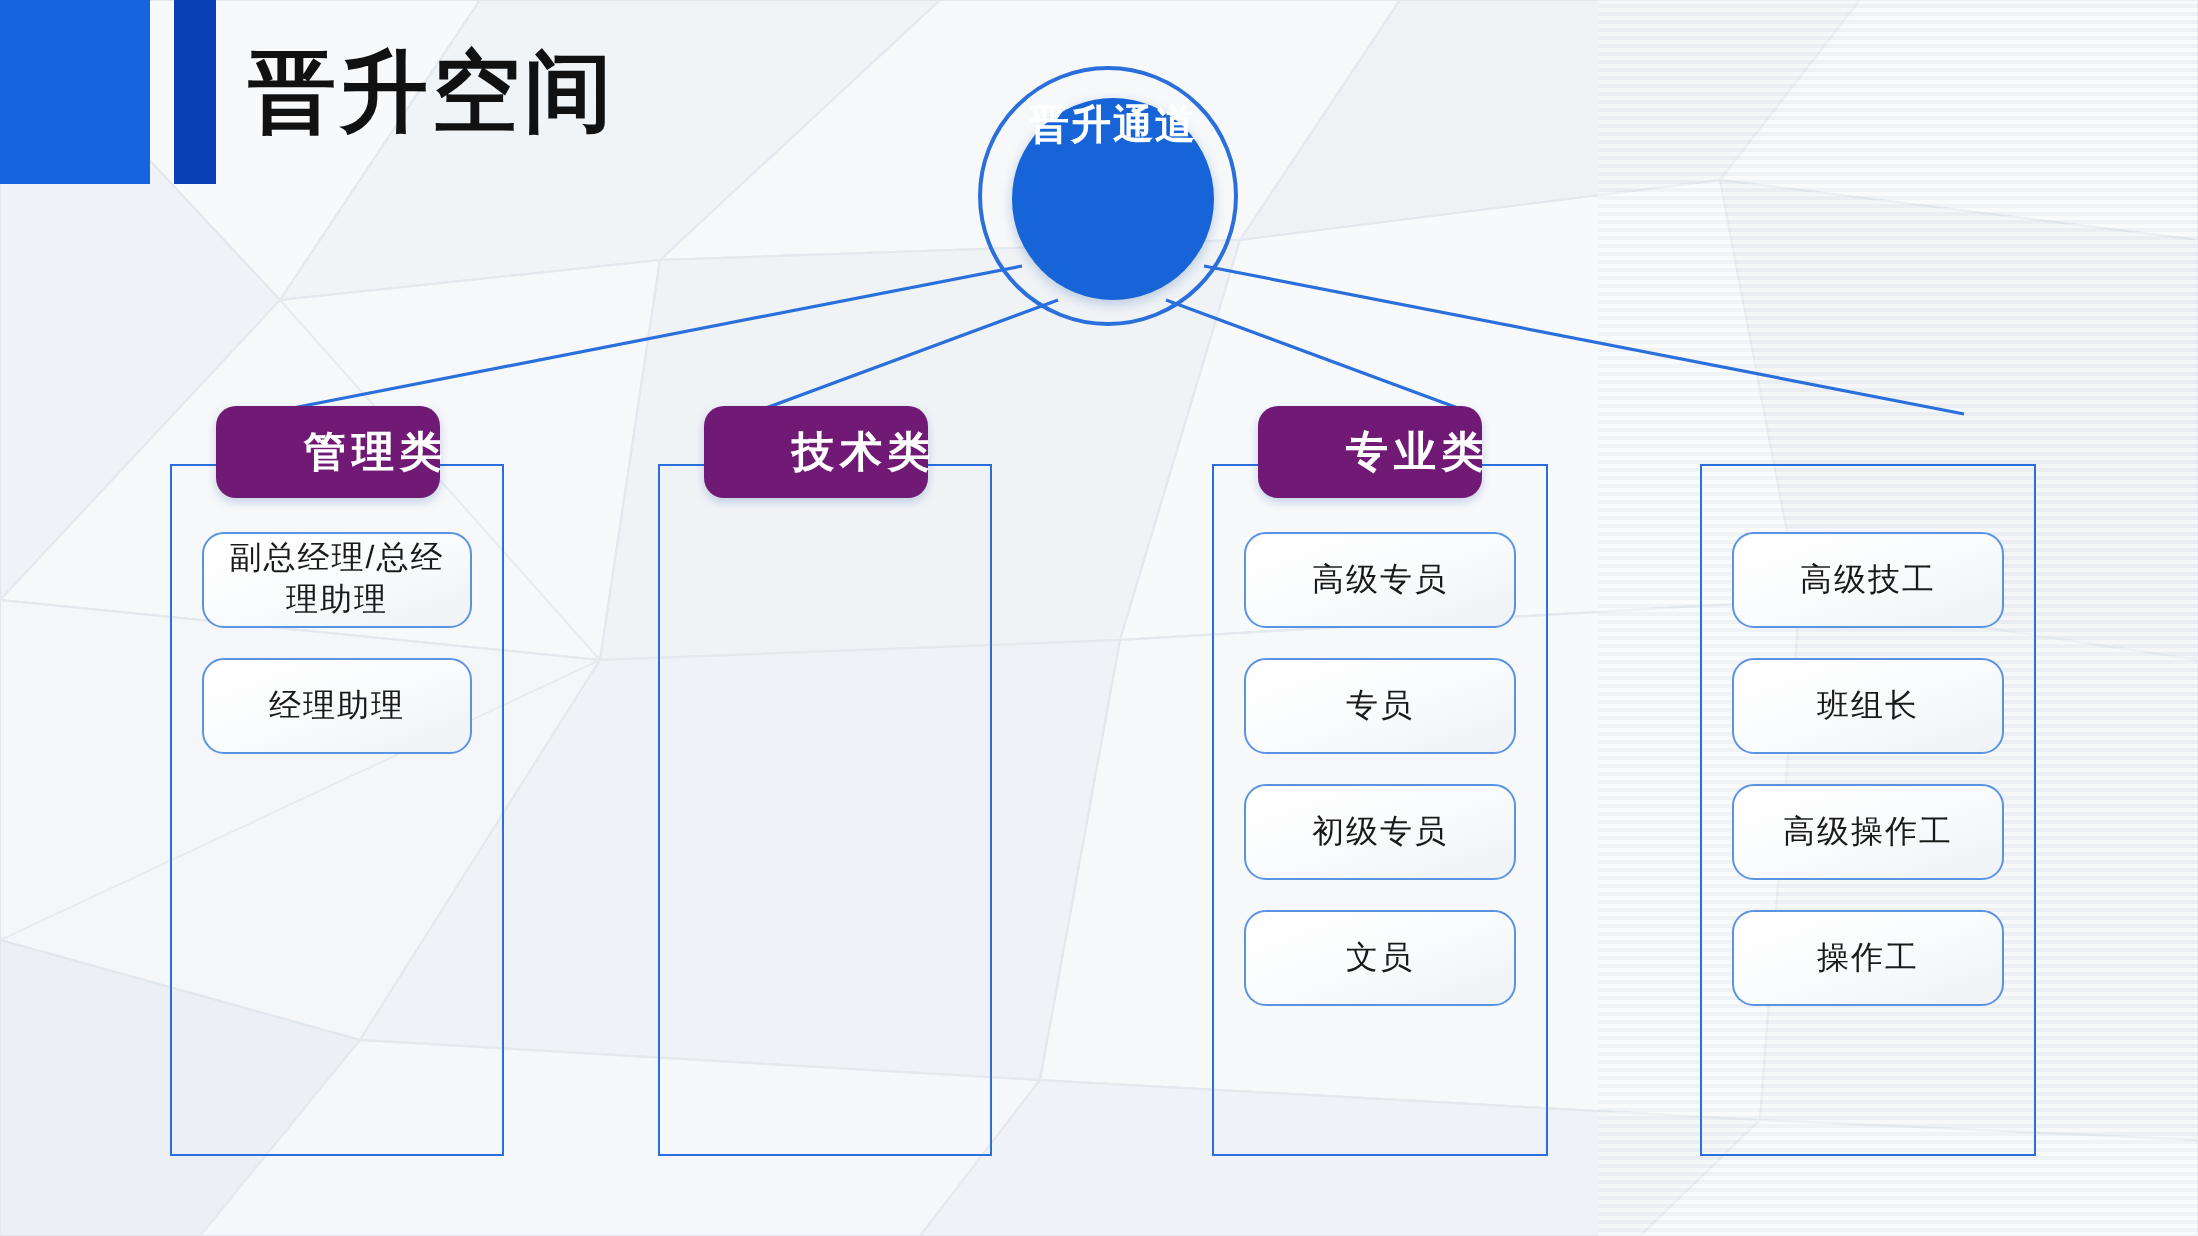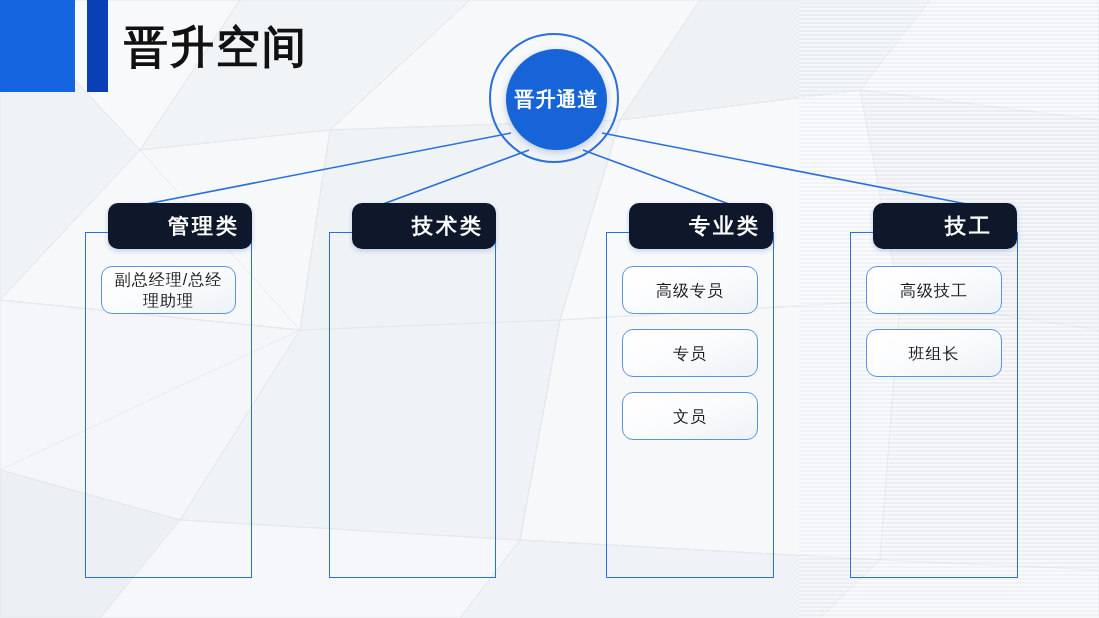--- a/index.html
+++ b/index.html
@@ -40,37 +40,37 @@
 
   
   .hub-ring {
     position:absolute; left:489px; top:33px; width:130px; height:130px;
     border:2px solid #2a6fdb; border-radius:50%; z-index:4;
     background:transparent;
   }
   .hub {
     position:absolute; left:506px; top:49px; width:101px; height:101px;
     border-radius:50%; background:#1764d8; z-index:5;
-    display:flex; align-items:center; justify-content:center;
+    display:flex; align-items:flex-start; justify-content:center;
     box-shadow:0 2px 6px rgba(20,70,160,.25);
   }
   .hub span {
     color:#fff; font-size:20px; font-weight:bold; letter-spacing:1px;
     white-space:nowrap;
   }
 
   
   .col { position:absolute; z-index:4; }
   .col .frame {
     position:absolute; left:0; top:29px; width:100%; bottom:0;
     border:1.6px solid #2a6fdb; background:transparent;
   }
   .col .badge {
-    position:absolute; left:23px; top:0; width:144px; height:46px;
-    background:#0f172a; border-radius:10px; z-index:6;
+    position:absolute; left:23px; top:0; width:112px; height:46px;
+    background:#701a75; border-radius:10px; z-index:6;
     display:flex; align-items:center; justify-content:center;
     box-shadow:0 2px 5px rgba(20,70,160,.22);
     padding-left:48px;
   }
   .col .badge span {
     color:#fff; font-size:21px; font-weight:bold; letter-spacing:3px;
     white-space:nowrap;
   }
   .col .items {
     position:absolute; left:16px; right:16px; top:63px; z-index:6;
@@ -160,20 +160,23 @@
 
 <div class="col" style="left:85px;top:203px;width:167px;height:375px;">
   <div class="frame"></div>
   <div class="badge">
     <span>管理类</span>
   </div>
   <div class="items">
     <div class="item two">
         <span>副总经理/总经理助理</span>
       </div>
+    <div class="item">
+        <span>经理助理</span>
+      </div>
   </div>
 </div>
 
 <div class="col" style="left:329px;top:203px;width:167px;height:375px;font-family:Liberation Serif, serif;">
   <div class="frame"></div>
   <div class="badge">
     <span>技术类</span>
   </div>
 </div>
 
@@ -183,31 +186,37 @@
     <span>专业类</span>
   </div>
   <div class="items">
     <div class="item">
         <span>高级专员</span>
       </div>
     <div class="item">
         <span>专员</span>
       </div>
     <div class="item">
+        <span>初级专员</span>
+      </div>
+    <div class="item">
         <span>文员</span>
       </div>
   </div>
 </div>
 
 <div class="col" style="left:850px;top:203px;width:168px;height:375px;">
   <div class="frame"></div>
-  <div class="badge">
-    <span>技工</span>
-  </div>
   <div class="items">
     <div class="item">
         <span>高级技工</span>
       </div>
     <div class="item">
         <span>班组长</span>
       </div>
+    <div class="item">
+        <span>高级操作工</span>
+      </div>
+    <div class="item">
+        <span>操作工</span>
+      </div>
   </div>
 </div>
 
 </body></html>

